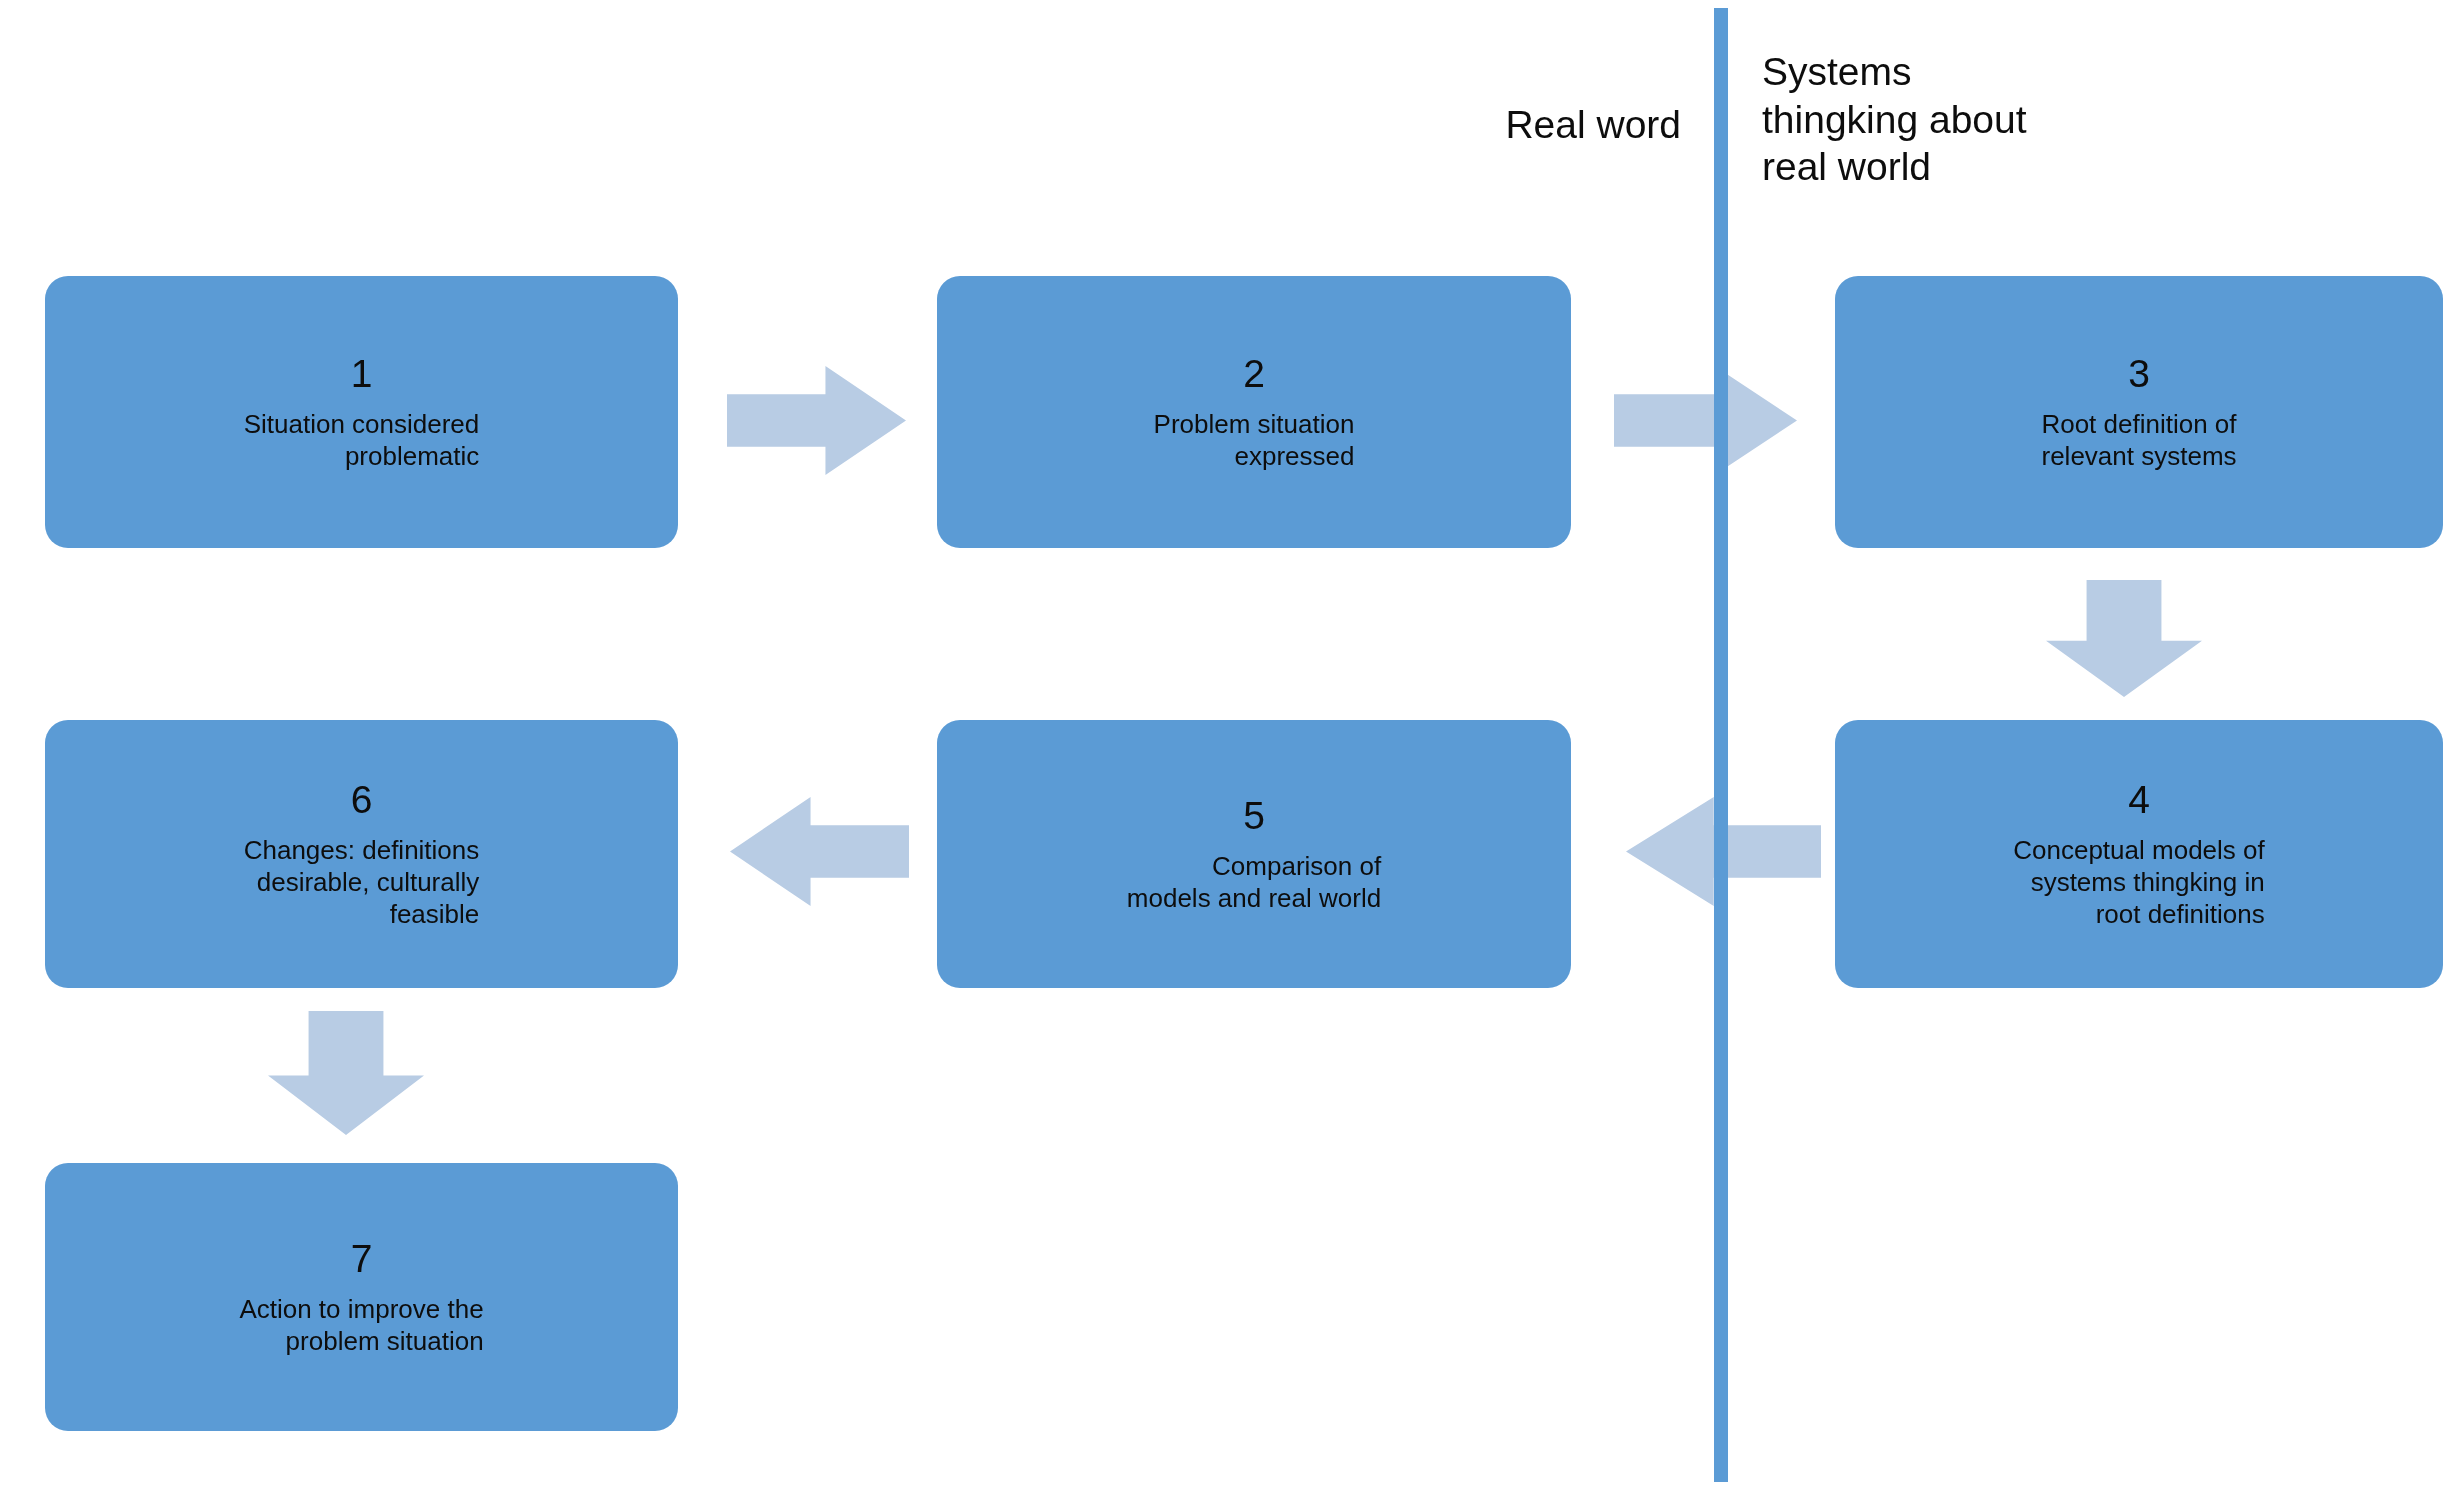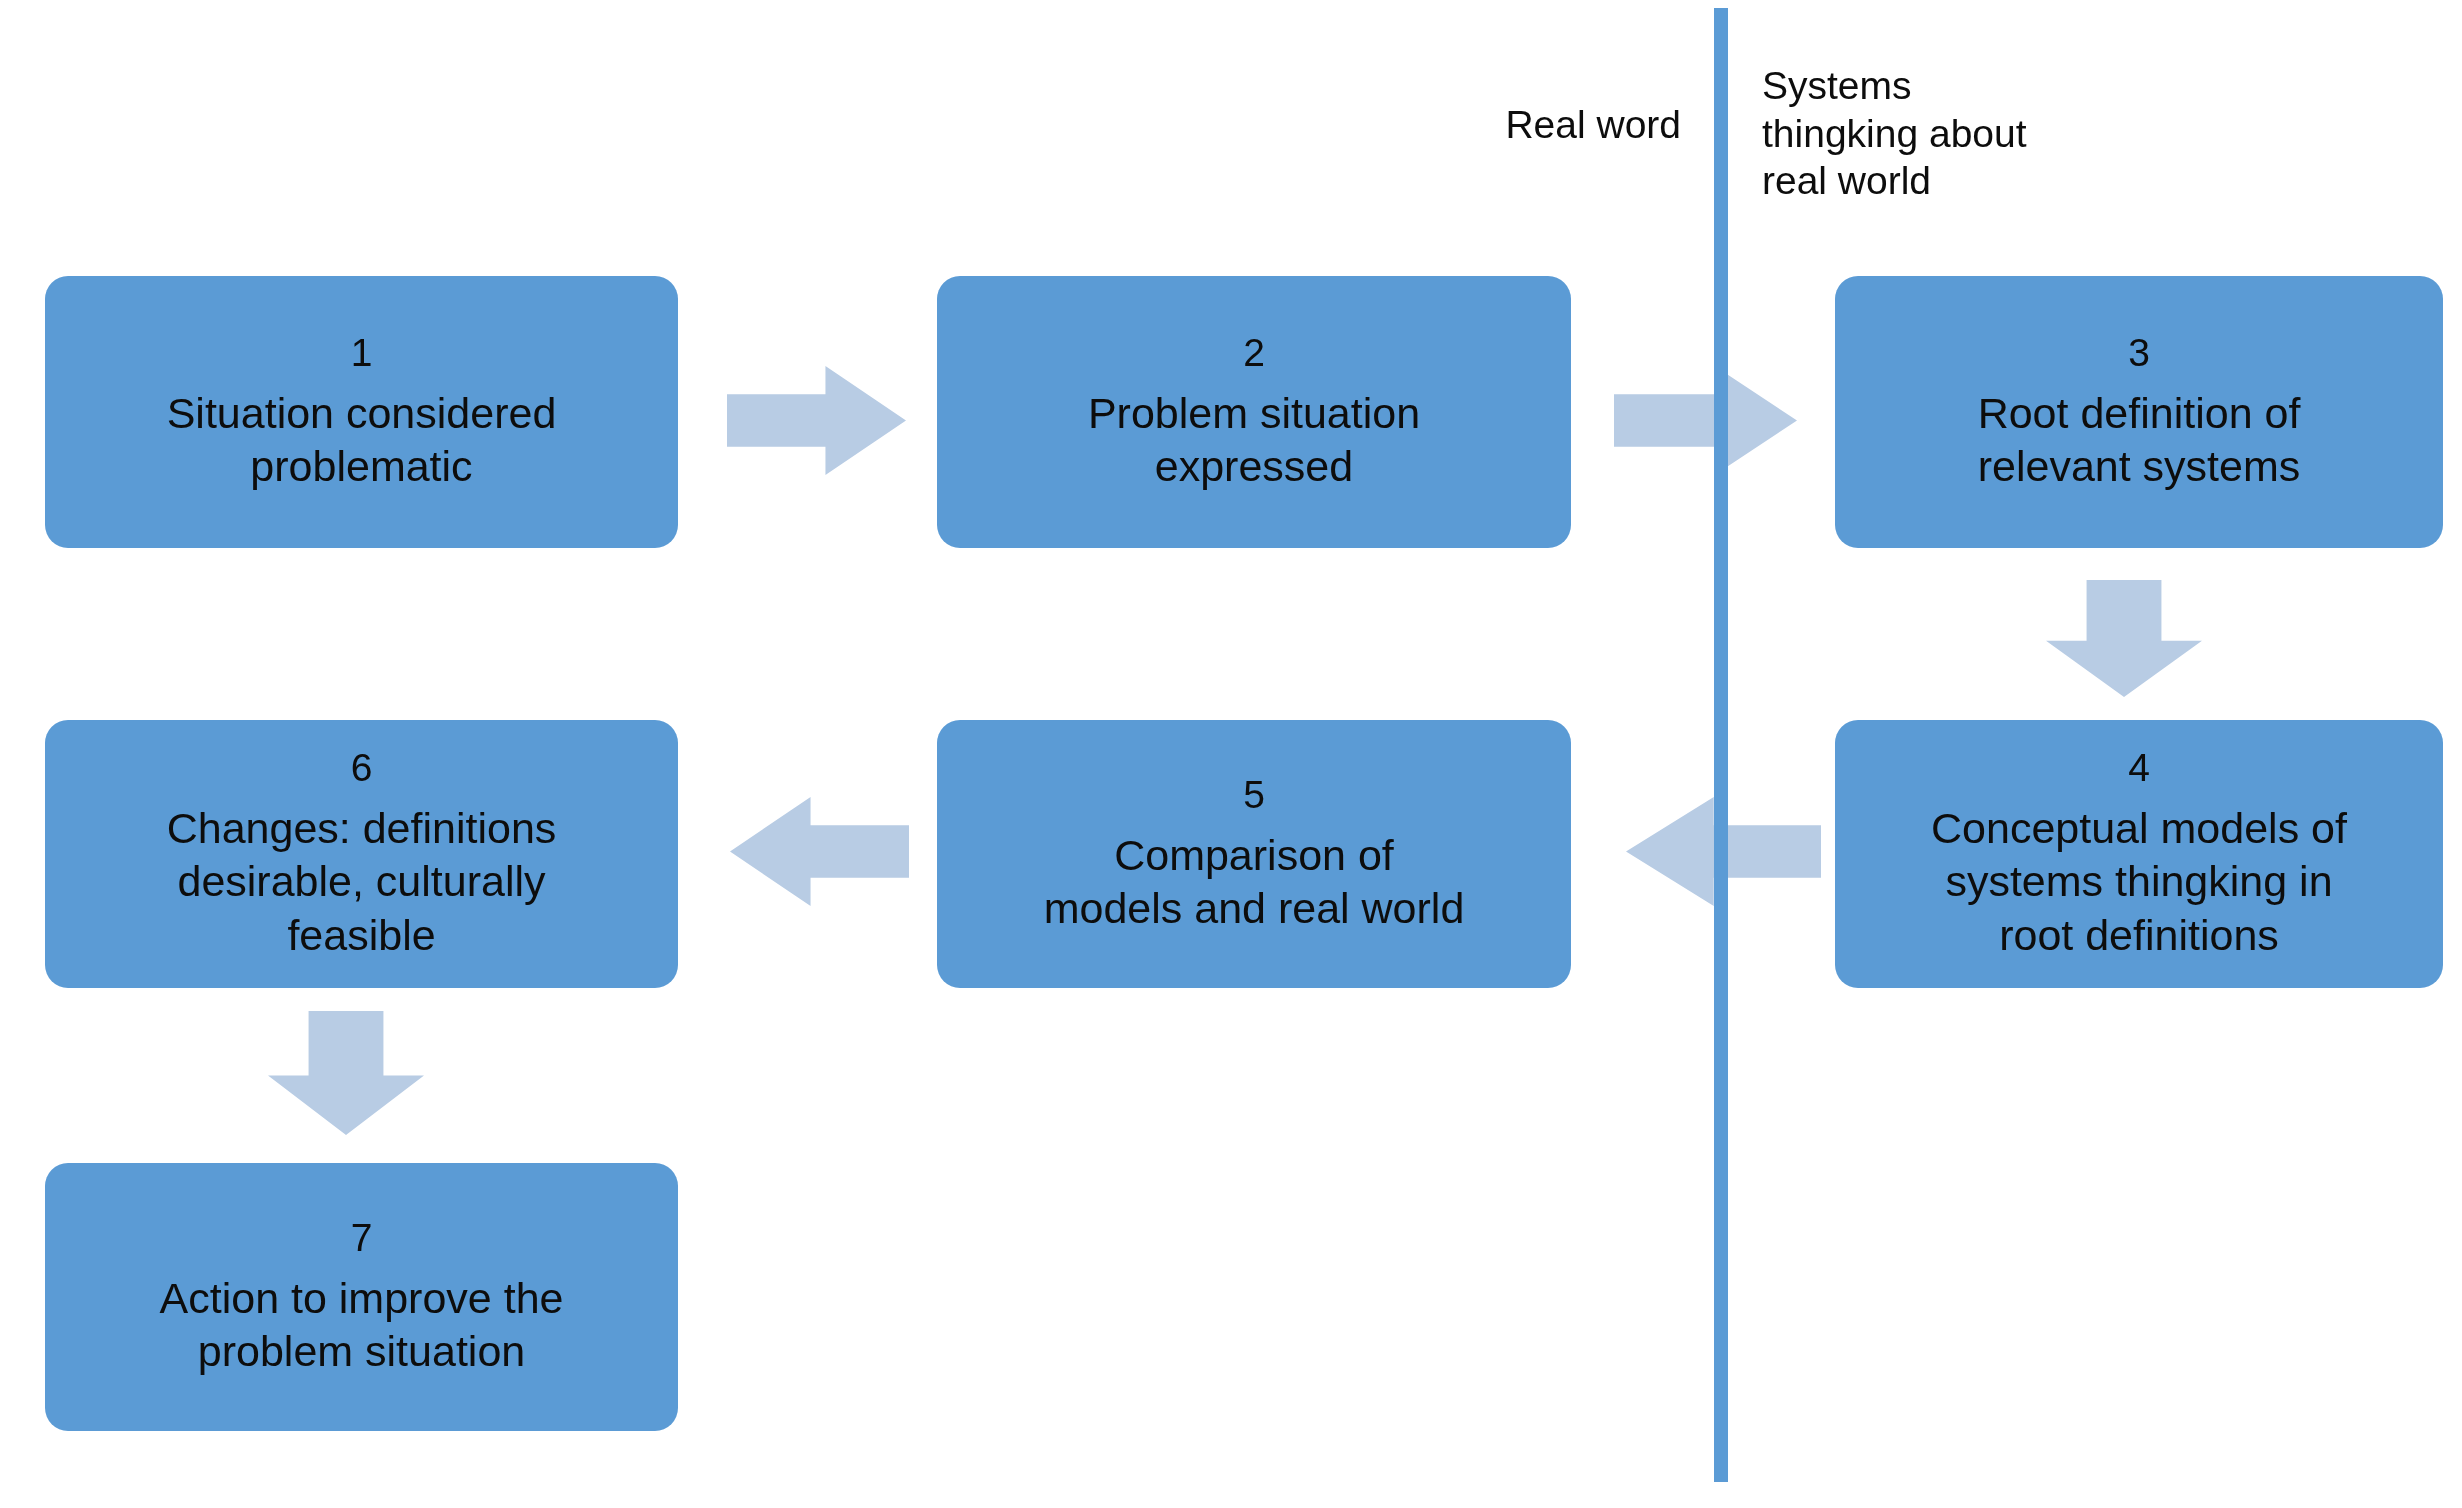--- a/index.html
+++ b/index.html
@@ -49,24 +49,24 @@
     padding: 4.7px 14px;
     z-index: 25;
   }
   .node-number {
     font-size: 39px;
     line-height: 1.15;
     color: #0d0d0d;
     margin-bottom: 11px;
   }
   .node-text {
-    font-size: 43px;
+    font-size: 26px;
     line-height: 1.24;
     color: #0d0d0d;
-    text-align: center;
+    text-align: right;
     white-space: pre-line;
   }
 
   
   .arrow {
     position: absolute;
     background: #B8CCE4;
     z-index: 10;
   }
   .arrow.right {
@@ -79,21 +79,21 @@
     clip-path: polygon(26% 0%, 74% 0%, 74% 52%, 100% 52%, 50% 100%, 0% 52%, 26% 52%);
   }
 </style>
 </head>
 <body>
 
 <div id="canvas">
 
   <div class="zone-label right-align" style="left:1214px; top:101px; width:467px;">Real word</div>
 
-  <div class="zone-label" style="left:1762px; top:62px; width:591px;">Systems
+  <div class="zone-label" style="left:1762px; top:48px; width:591px;">Systems
 thingking about
 real world</div>
 
   <div class="arrow right" style="left:727px; top:366px; width:179px; height:109px;"></div>
 
   <div class="arrow right" style="left:1614px; top:366px; width:183px; height:109px;"></div>
 
   <div class="arrow down" style="left:2046px; top:580px; width:156px; height:117px;"></div>
 
   <div class="arrow left" style="left:1626px; top:797px; width:195px; height:109px;"></div>

